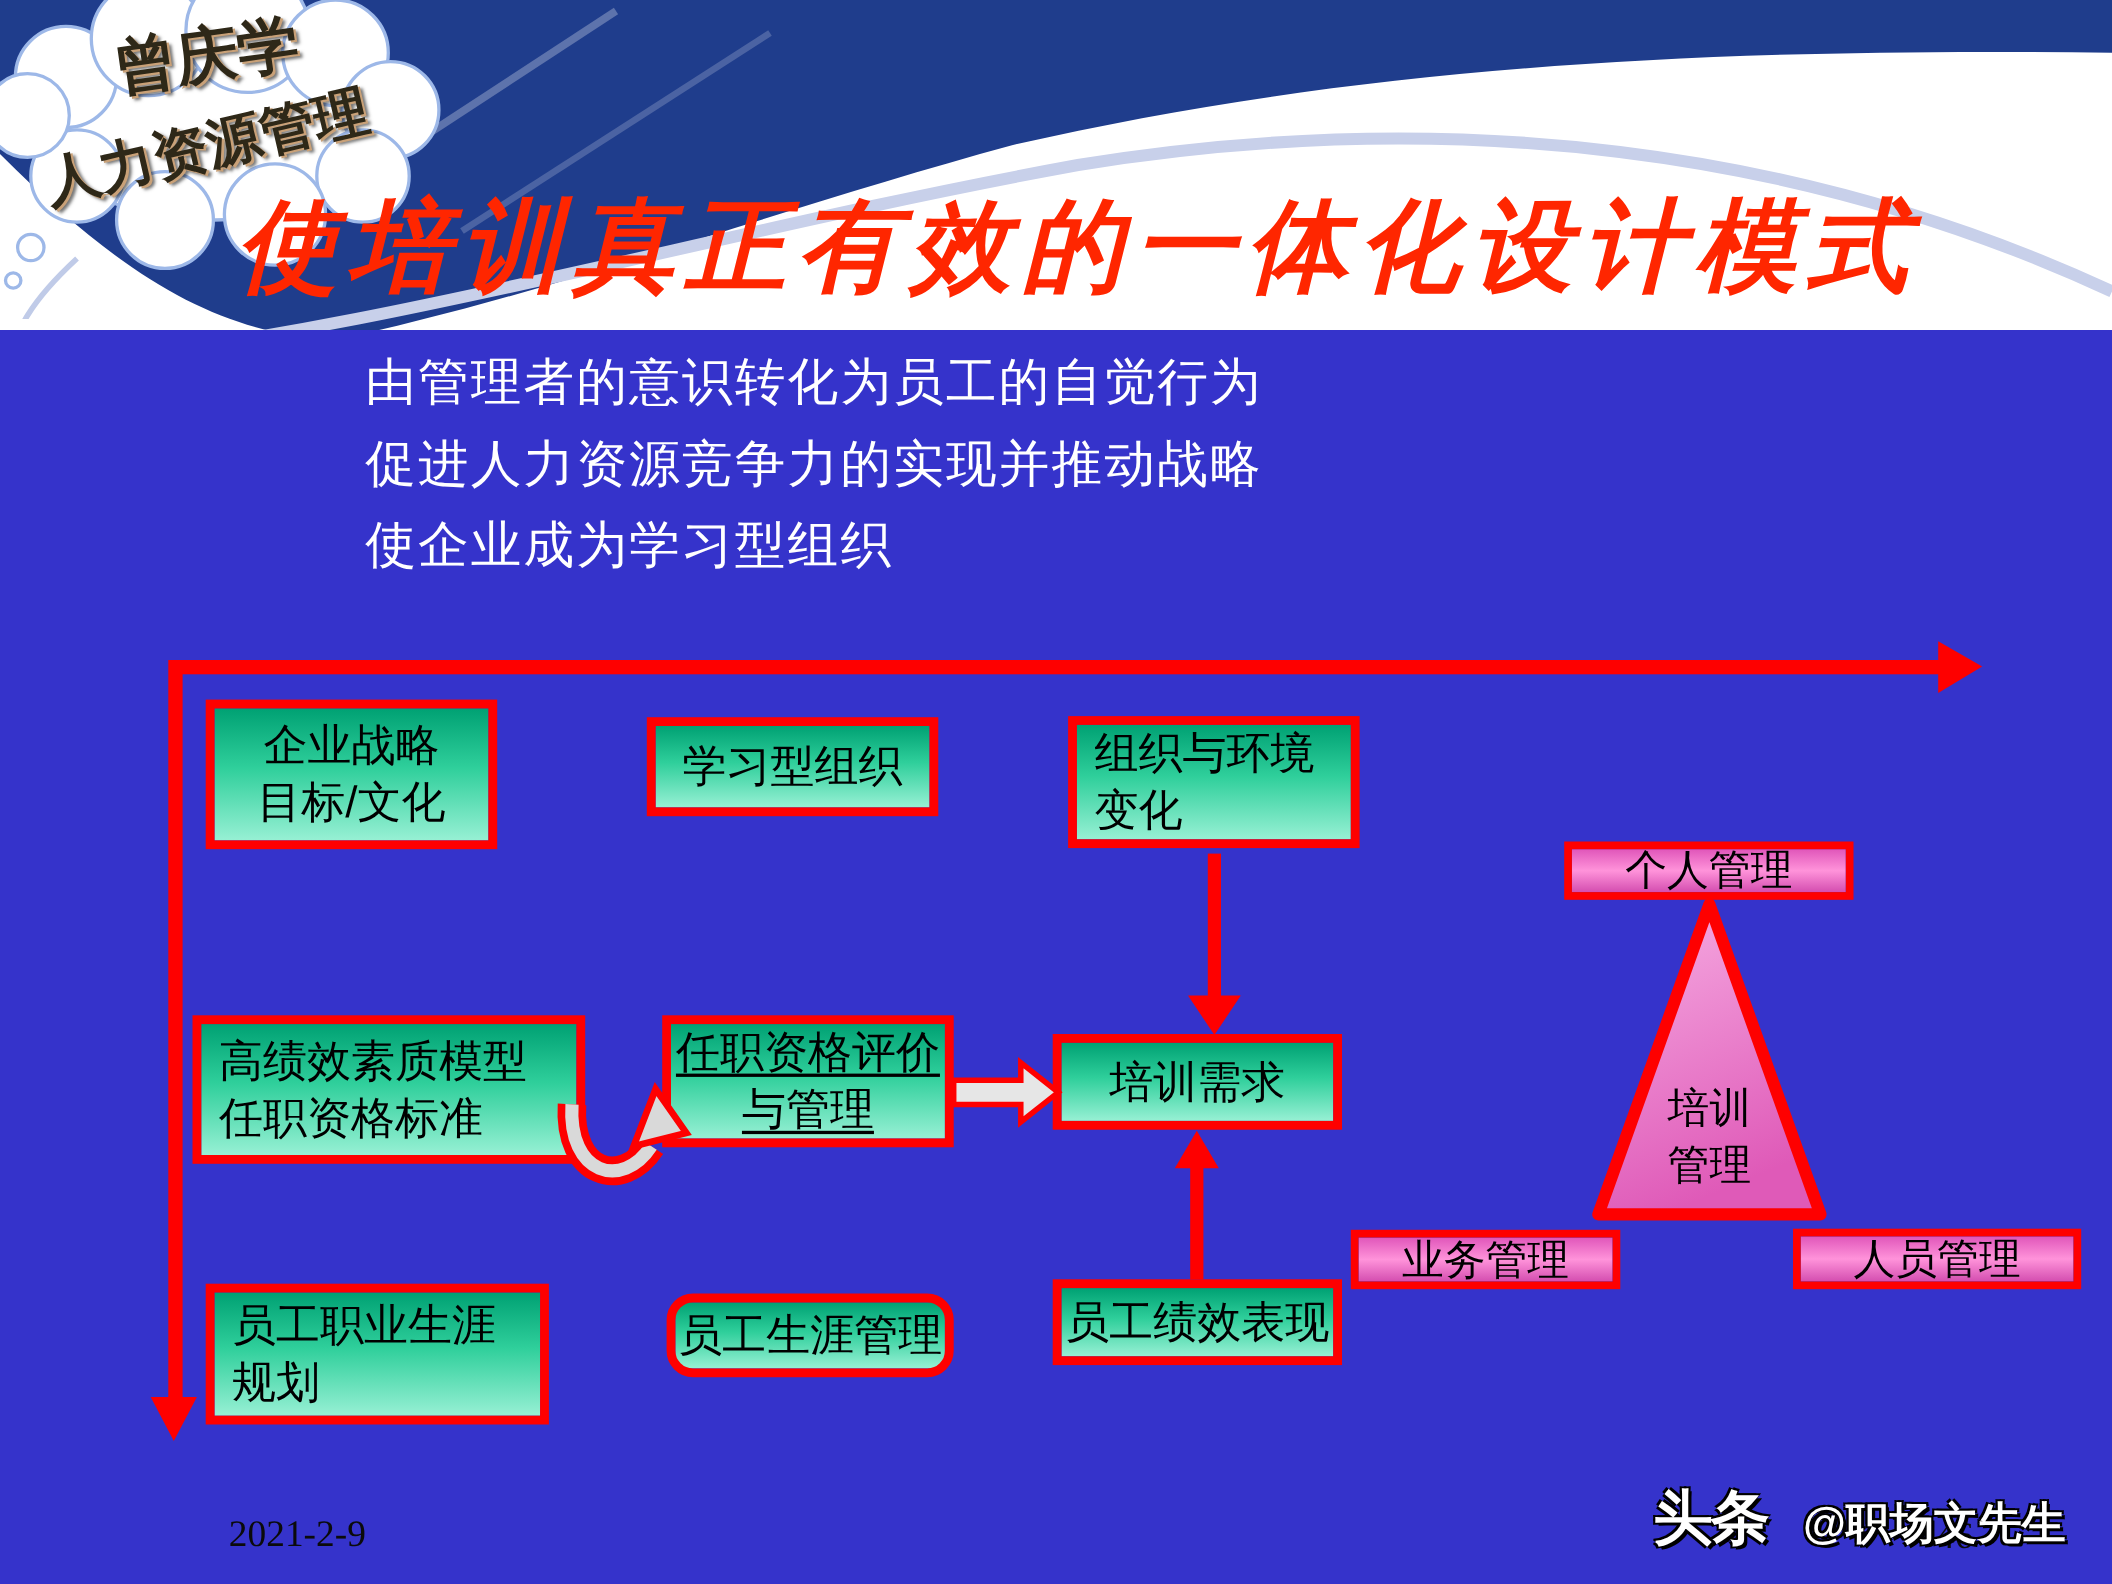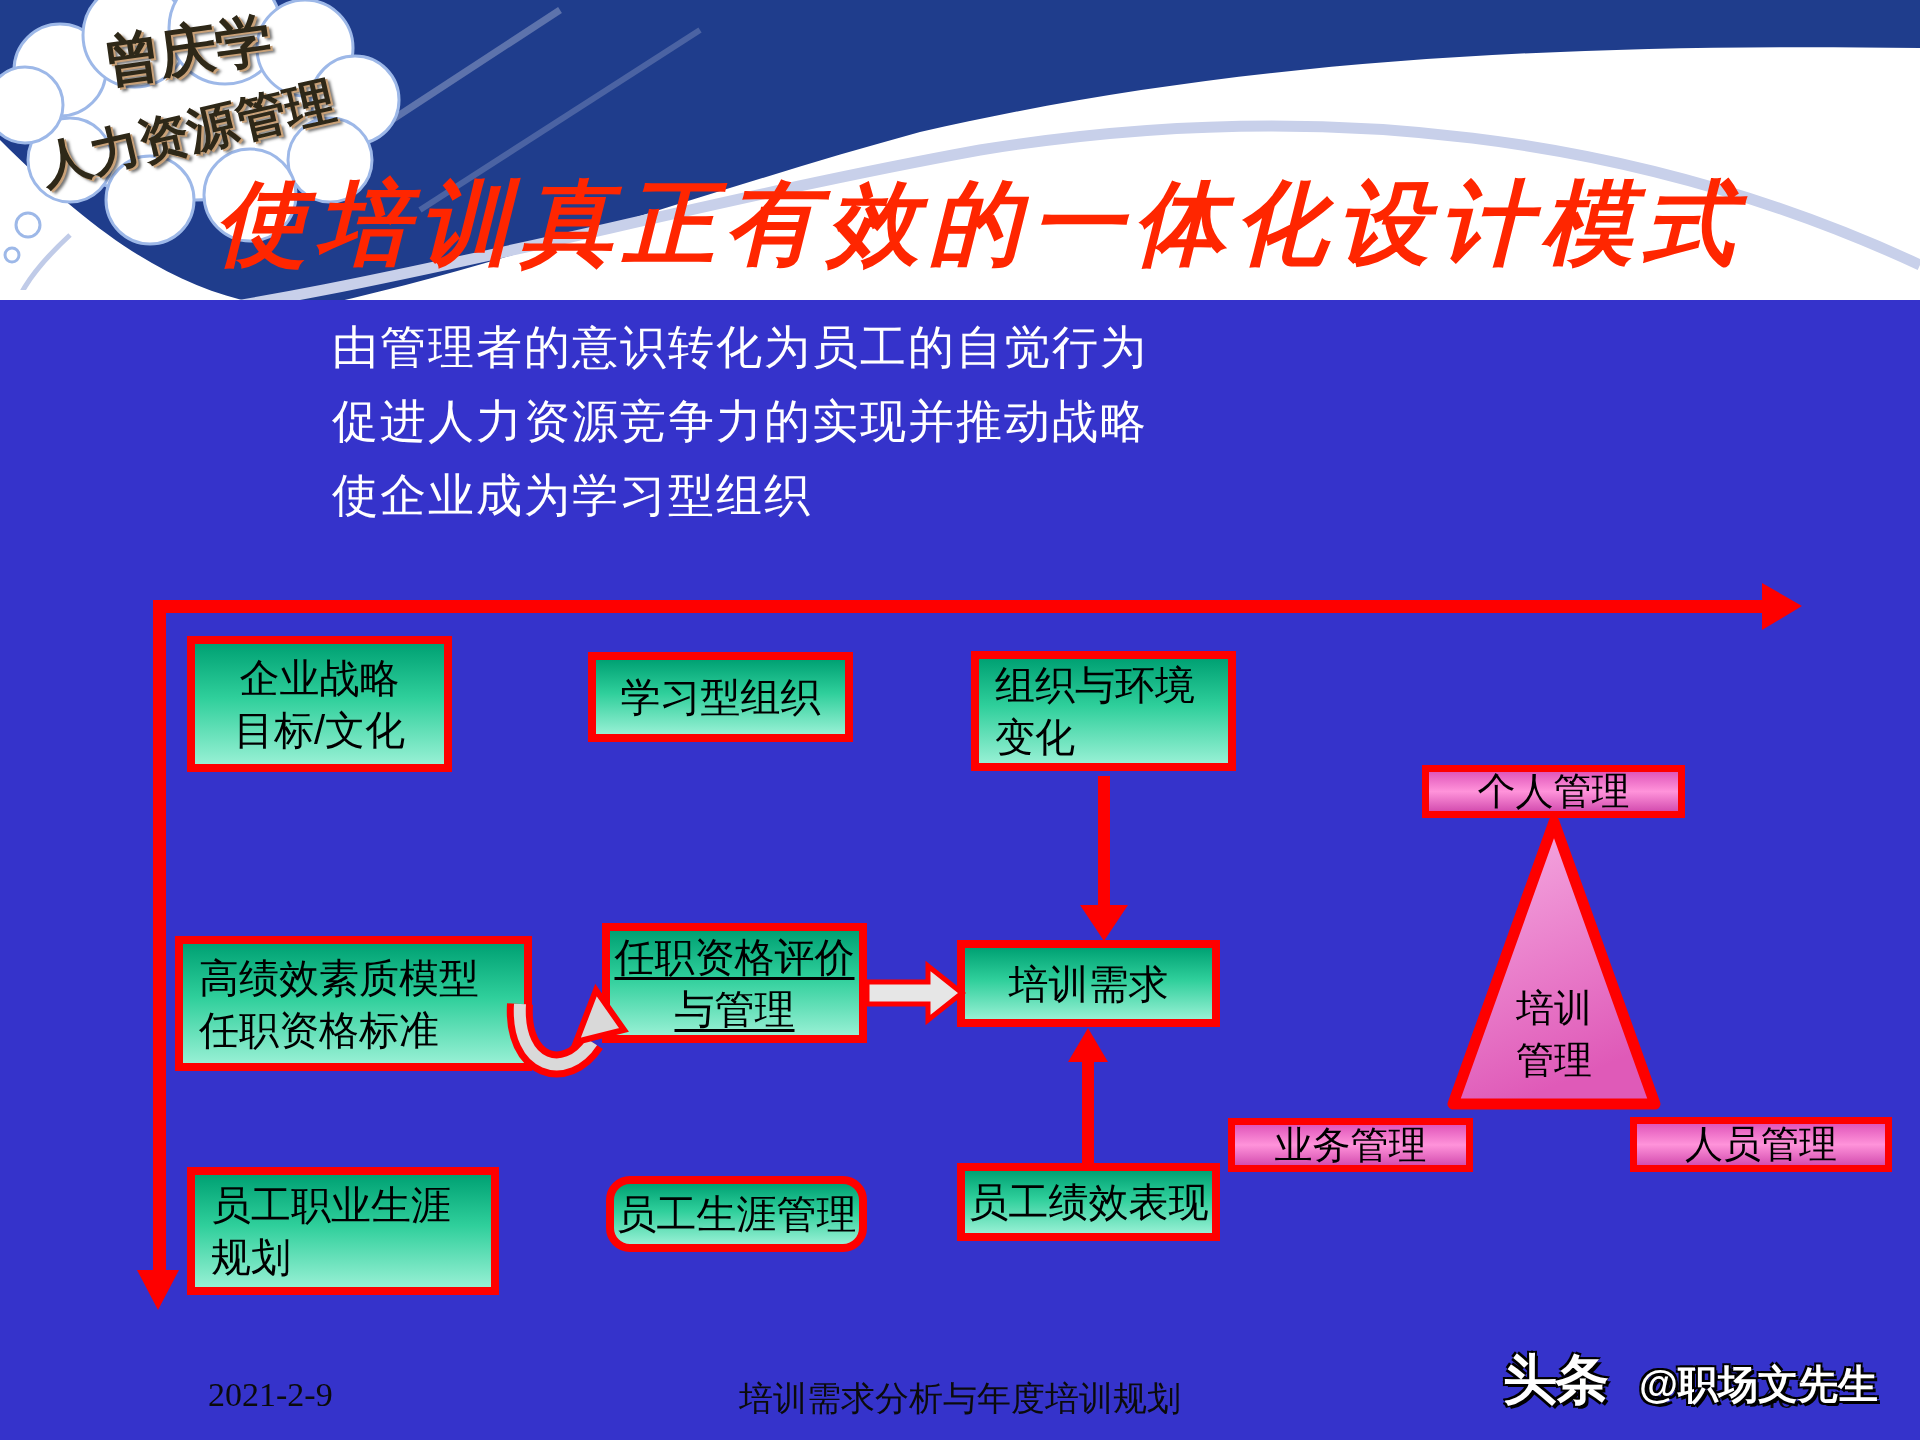--- a/index.html
+++ b/index.html
@@ -98,21 +98,21 @@
 
   <div class="gbox" style="left:588px;top:652px;width:265px;height:90px;">
     <span>学习型组织</span>
   </div>
 
   <div class="gbox left" style="left:971px;top:651px;width:265px;height:120px;">
     <span>组织与环境</span>
     <span>变化</span>
   </div>
 
-  <div class="gbox left" style="left:175px;top:923px;width:357px;height:135px;margin-top:13px;">
+  <div class="gbox left" style="left:175px;top:923px;width:357px;height:135px;">
     <span>高绩效素质模型</span>
     <span>任职资格标准</span>
   </div>
 
   <div class="gbox" style="left:602px;top:923px;width:265px;height:120px;">
     <span class="u">任职资格评价</span>
     <span class="u">与管理</span>
   </div>
 
   <div class="gbox" style="left:957px;top:940px;width:263px;height:87px;">
@@ -180,20 +180,19 @@
       <polygon points="576,1042 624,1030 596,990" fill="#d9d9d9" stroke="#fe0000" stroke-width="6"></polygon>
     </g>
   </svg>
 
   <div id="tri-label">
     <div>培训</div>
     <div>管理</div>
   </div>
 
   <div class="footer-text" id="footer-date">2021-2-9</div>
-  <div class="footer-text" id="footer-center">培训需求分析与年度培训规划</div>
   <div class="footer-text" id="page-number">46</div>
   <div id="watermark">
     <span class="logo">头条</span>
     <span class="handle">@职场文先生</span>
   </div>
 
 </div>
 
 </body></html>

